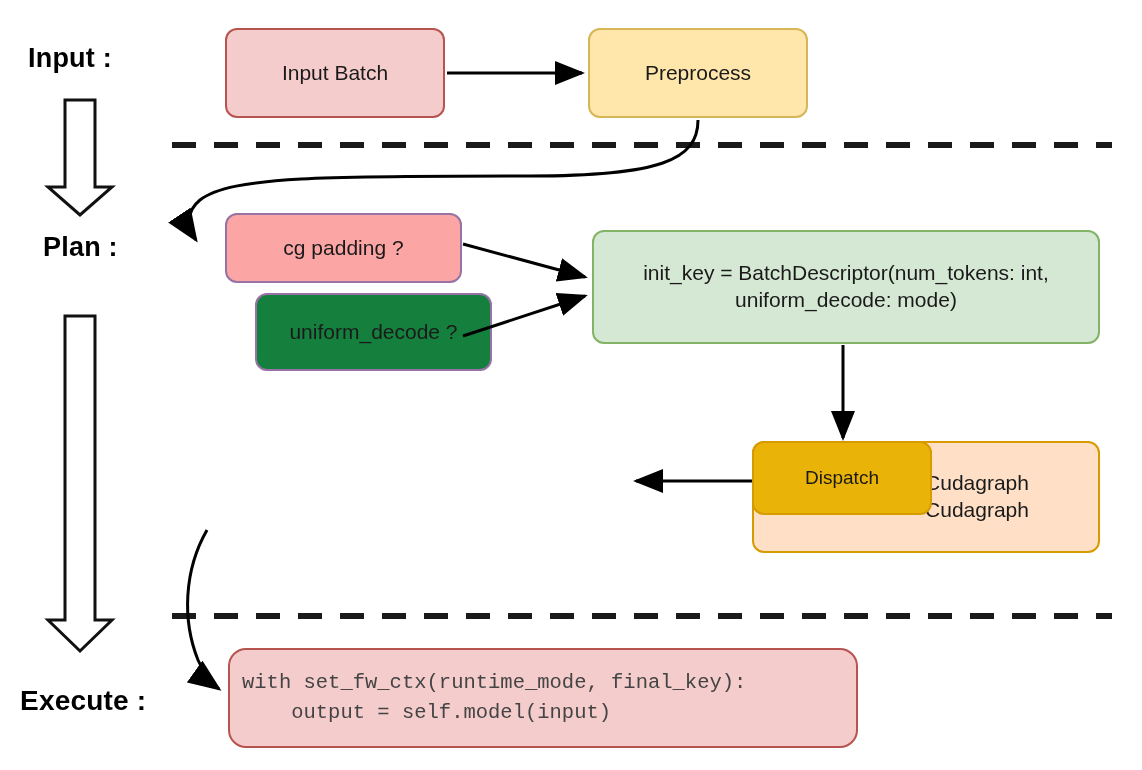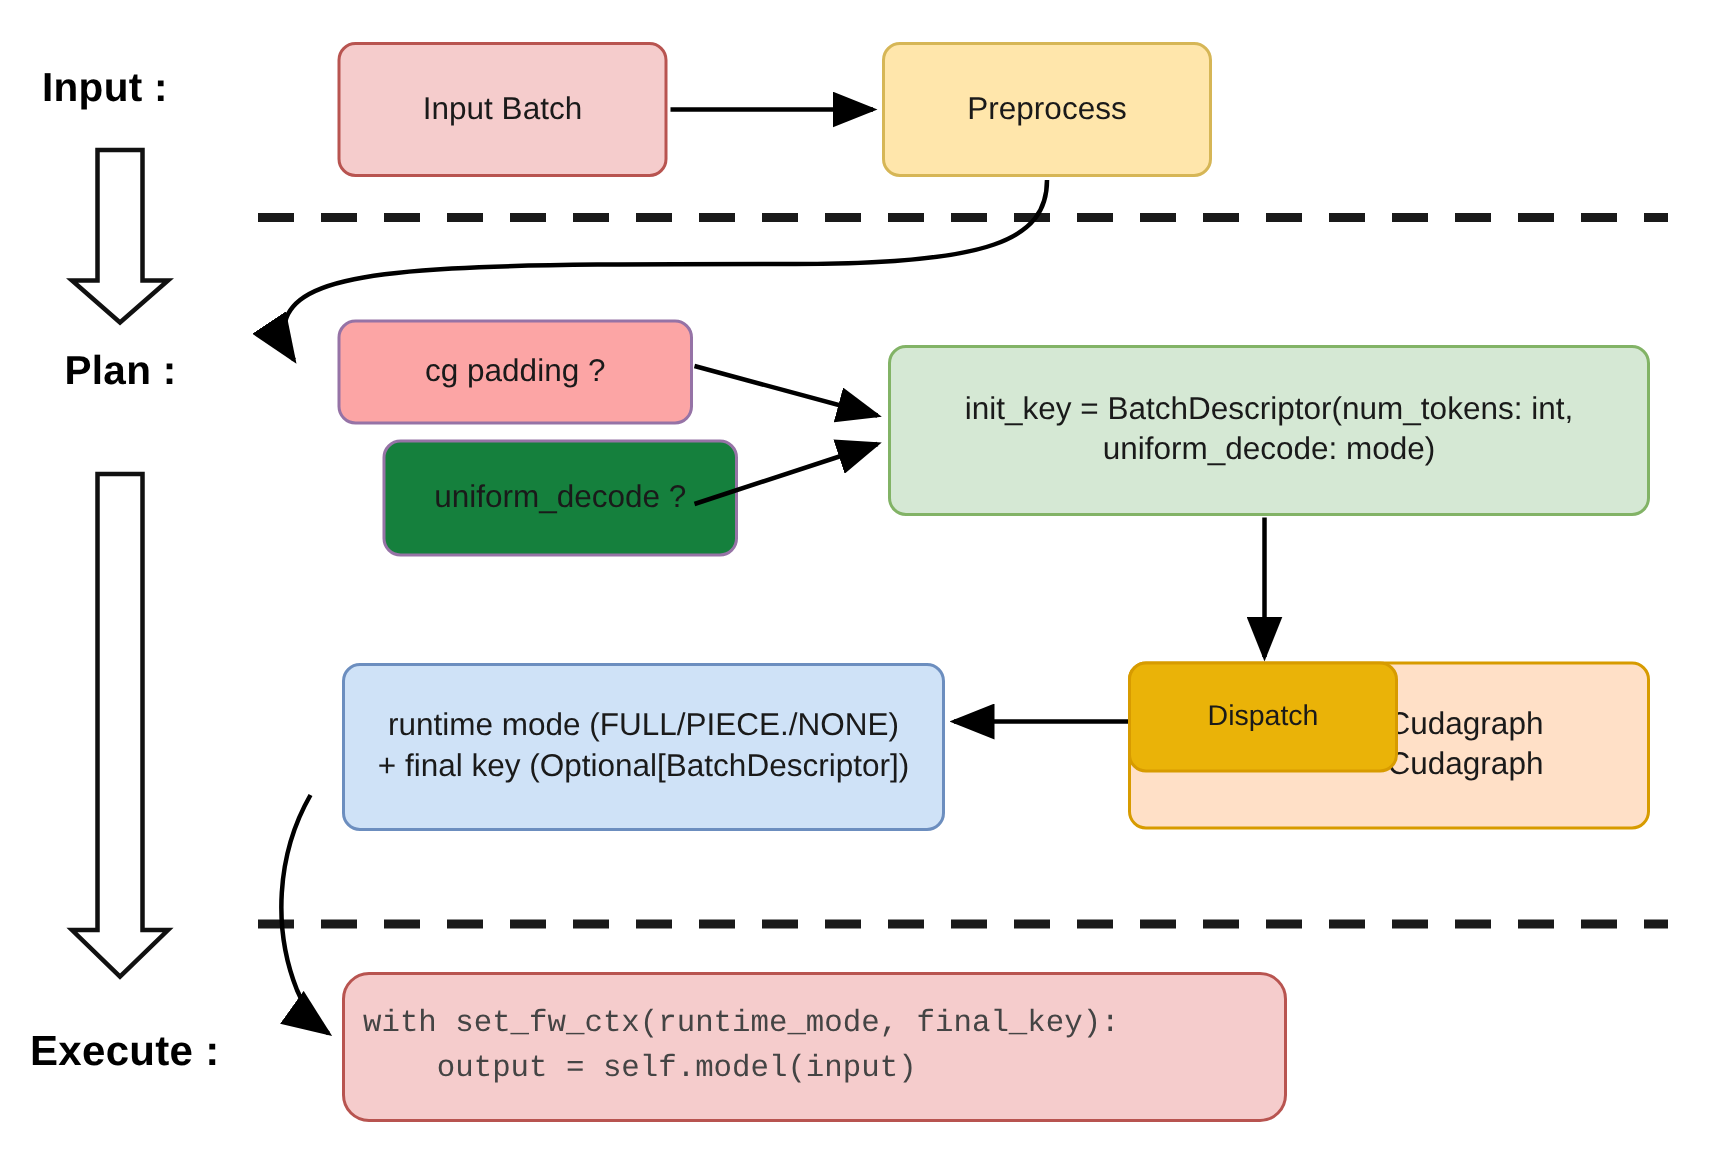--- a/index.html
+++ b/index.html
@@ -85,24 +85,20 @@
     <span>uniform_decode: mode)</span>
   </div>
 
   <div class="node" style="left:752px; top:441px; width:348px; height:112px; background:#ffe0c7; border-color:#d79b00; flex-direction:column; justify-content:center; padding-left:112px;">
     <span>Cudagraph</span>
     <span>Cudagraph</span>
   </div>
 
   <div class="node small" style="left:752px; top:441px; width:180px; height:74px; background:#eab308; border-color:#d79b00; z-index:3;">Dispatch</div>
 
-  <div class="node" style="left:228px; top:442px; width:402px; height:112px; background:#cfe2f7; border-color:#6c8ebf; flex-direction:column;">
-    <span>runtime mode (FULL/PIECE./NONE)</span>
-    <span>+ final key (Optional[BatchDescriptor])</span>
-  </div>
 
   <div class="node code" style="left:228px; top:648px; width:630px; height:100px; background:#f5cccc; border-color:#b85450; flex-direction:column; align-items:flex-start; justify-content:center;">
     <span>with set_fw_ctx(runtime_mode, final_key):</span>
     <span>    output = self.model(input)</span>
   </div>
 
   <svg class="overlay" viewBox="0 0 1142 770">
     <defs>
       <marker id="arrowhead" markerWidth="10" markerHeight="8" refX="9" refY="4" orient="auto" markerUnits="strokeWidth">
         <path d="M0,0 L10,4 L0,8 z" fill="#000000"></path>

